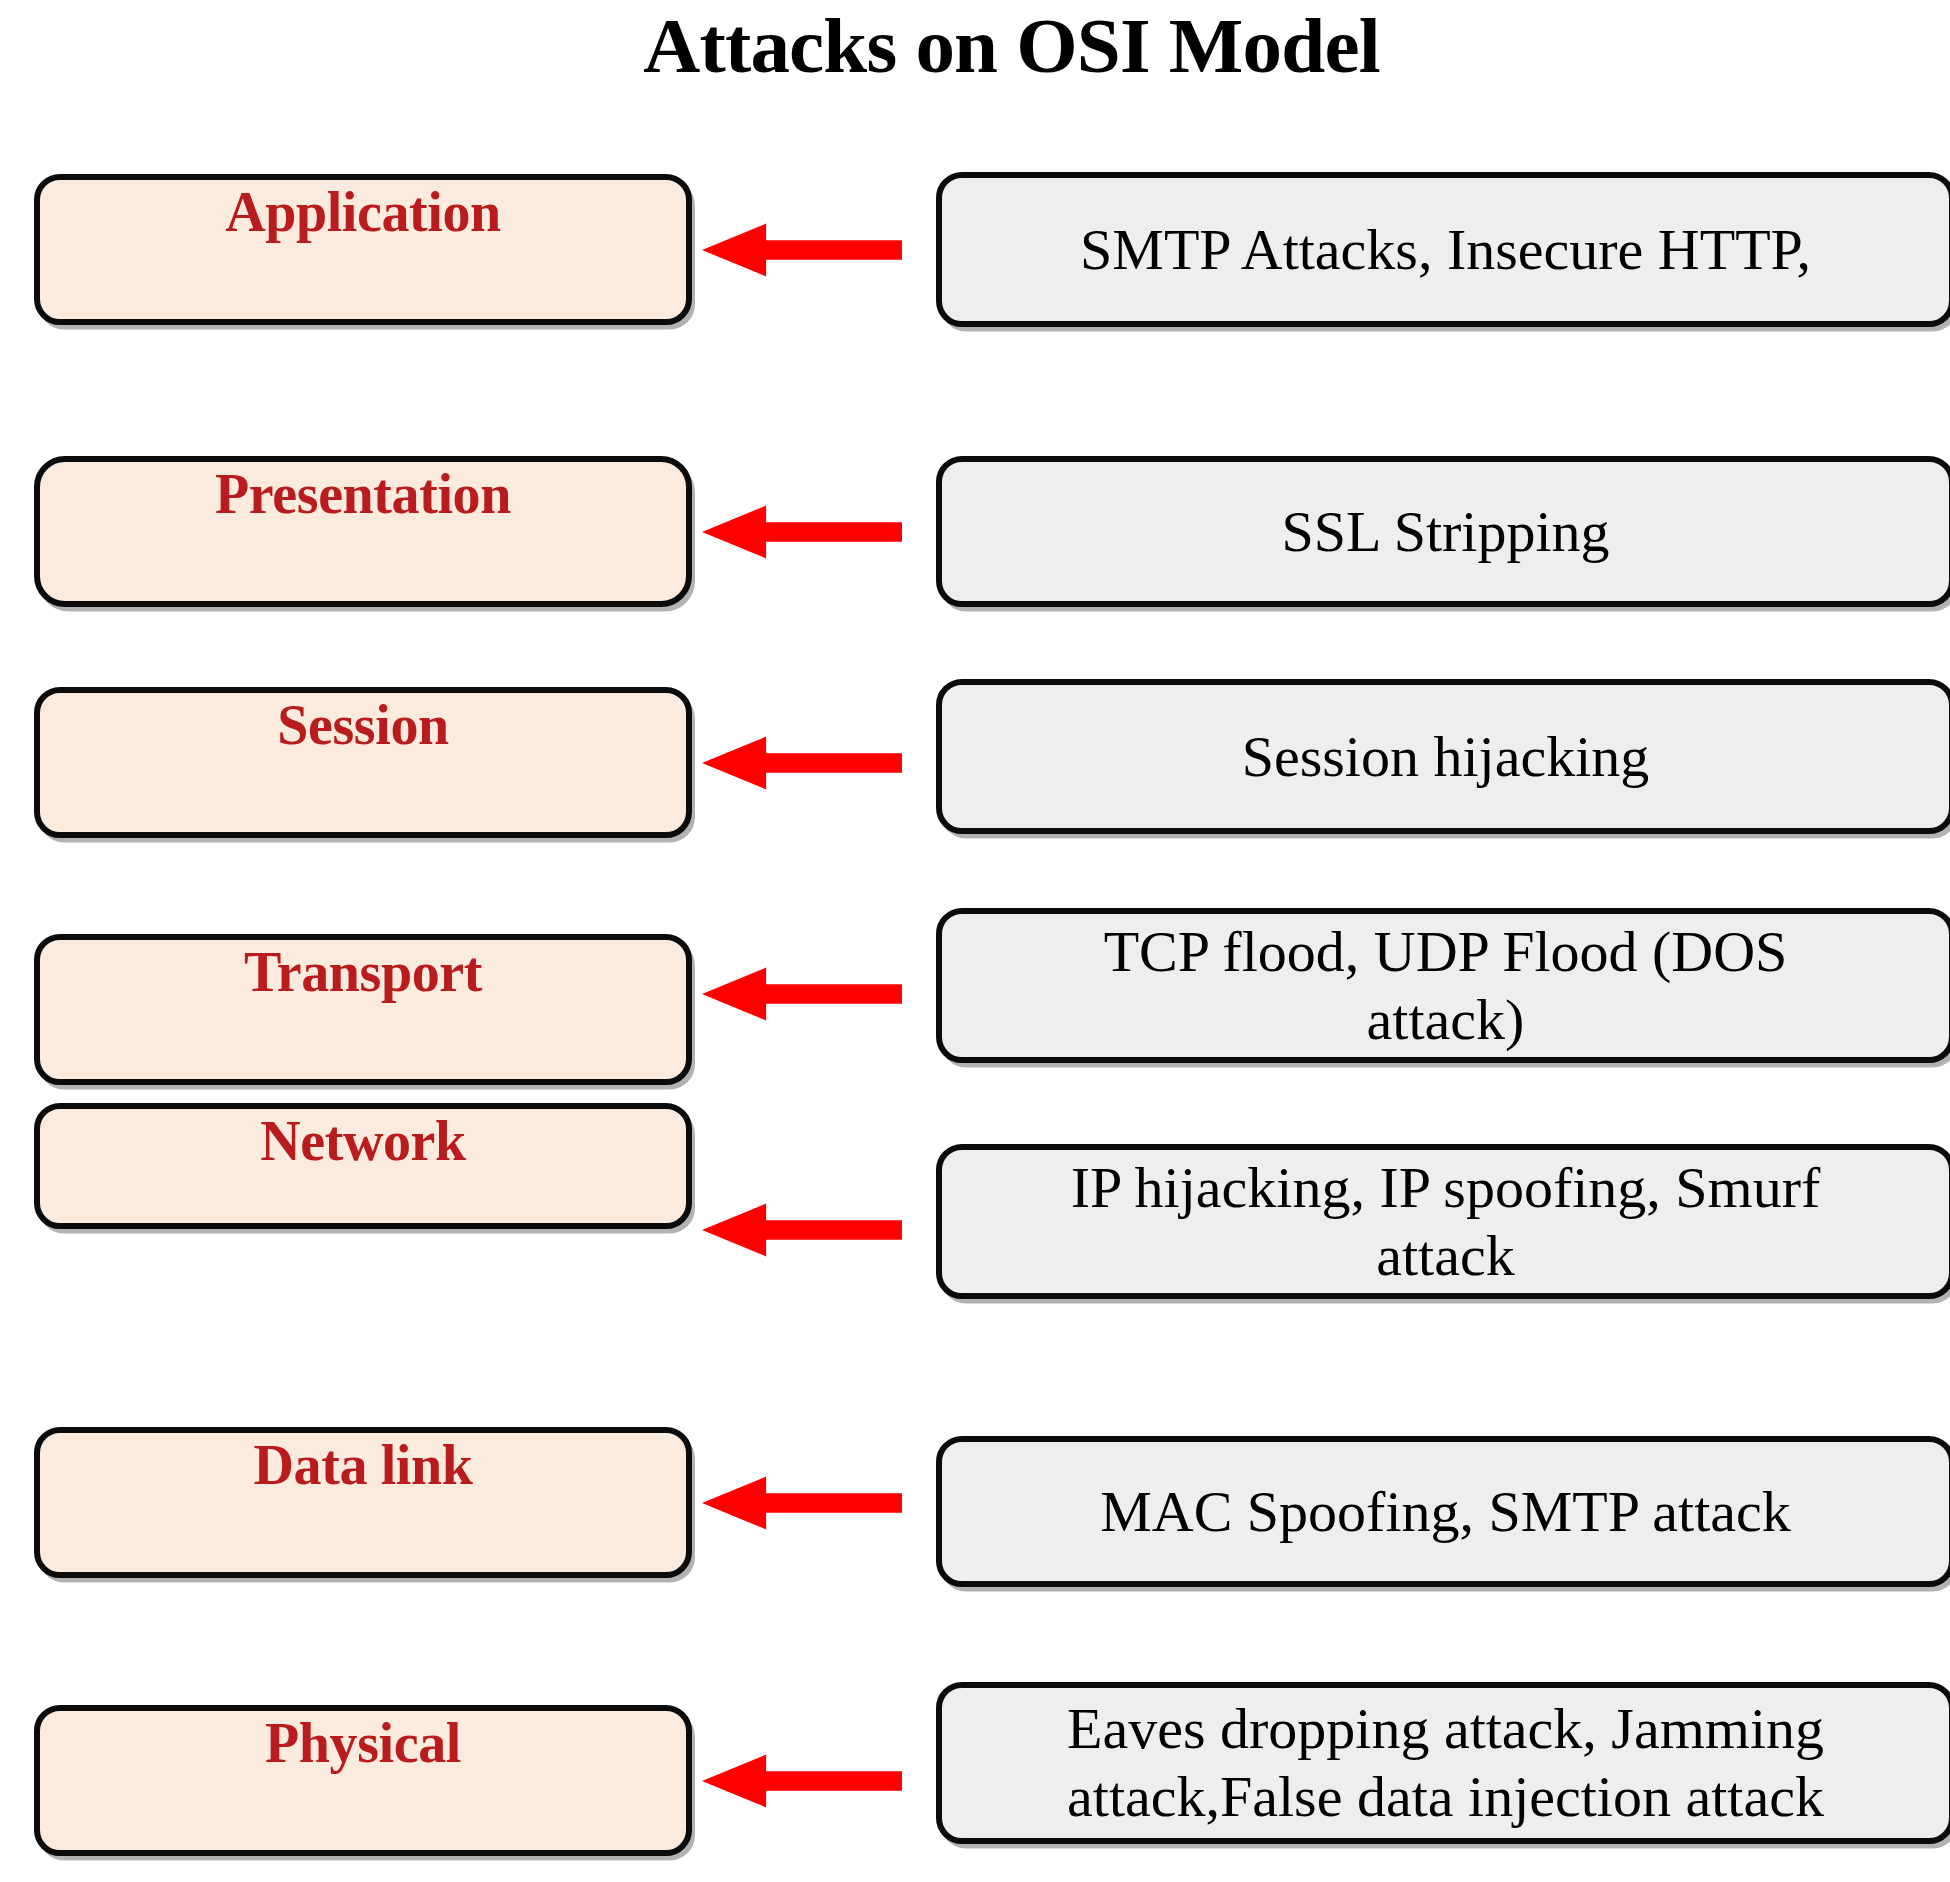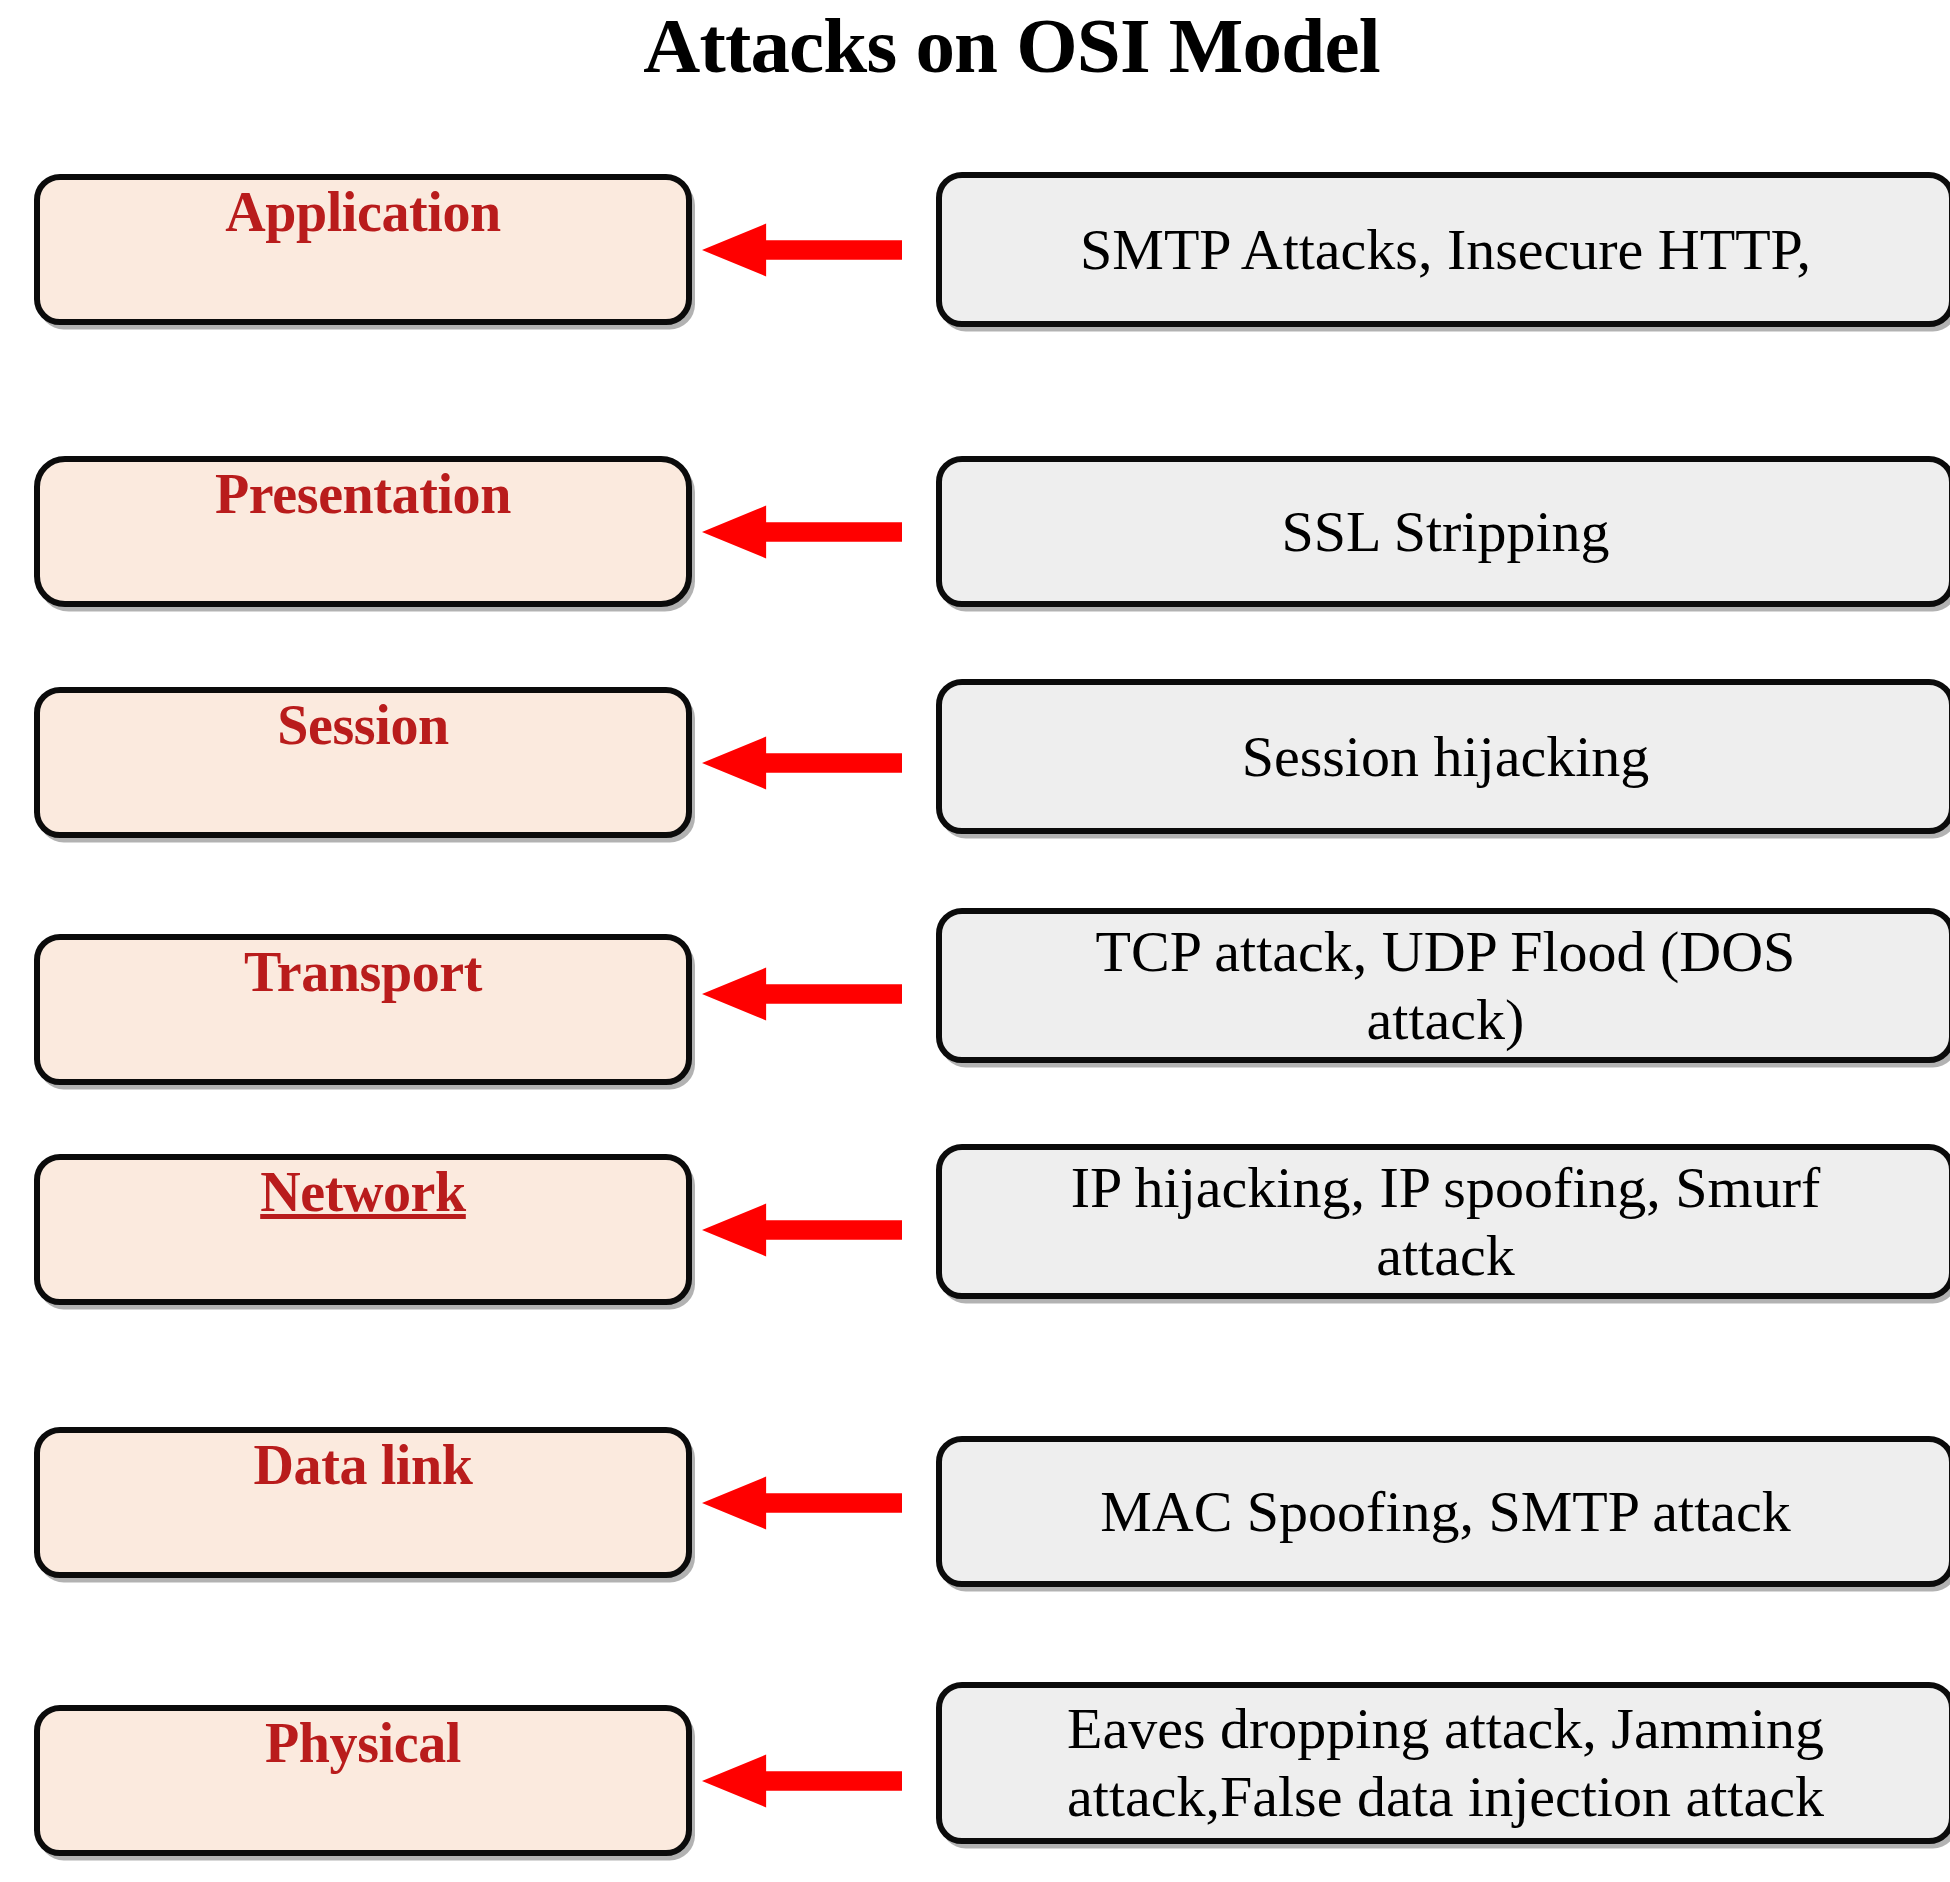--- a/index.html
+++ b/index.html
@@ -155,28 +155,28 @@
     <div class="layer-box" style="top:934px;height:151px;">
       <span>Transport</span>
     </div>
     <div class="arrow" style="top:966px;">
       <svg viewBox="0 0 262 74" preserveAspectRatio="none">
         <path d="M0 37 L84 2 L84 24 L262 24 L262 50 L84 50 L84 72 Z" fill="#FF0000"></path>
       </svg>
     </div>
     <div class="attack-box" style="top:908px;height:155px;">
       <span class="txt">
-        <span>TCP attack, UDP Flood (DOS</span><br>
+        <span>TCP flood, UDP Flood (DOS</span><br>
         <span>attack)</span>
       </span>
     </div>
   </div>
 
   <div class="row">
-    <div class="layer-box" style="top:1154px;height:151px;text-decoration:underline;">
+    <div class="layer-box" style="top:1103px;height:126px;">
       <span>Network</span>
     </div>
     <div class="arrow" style="top:1202px;">
       <svg viewBox="0 0 262 74" preserveAspectRatio="none">
         <path d="M0 37 L84 2 L84 24 L262 24 L262 50 L84 50 L84 72 Z" fill="#FF0000"></path>
       </svg>
     </div>
     <div class="attack-box" style="top:1144px;height:155px;">
       <span class="txt">
         <span>IP hijacking, IP spoofing, Smurf</span><br>

